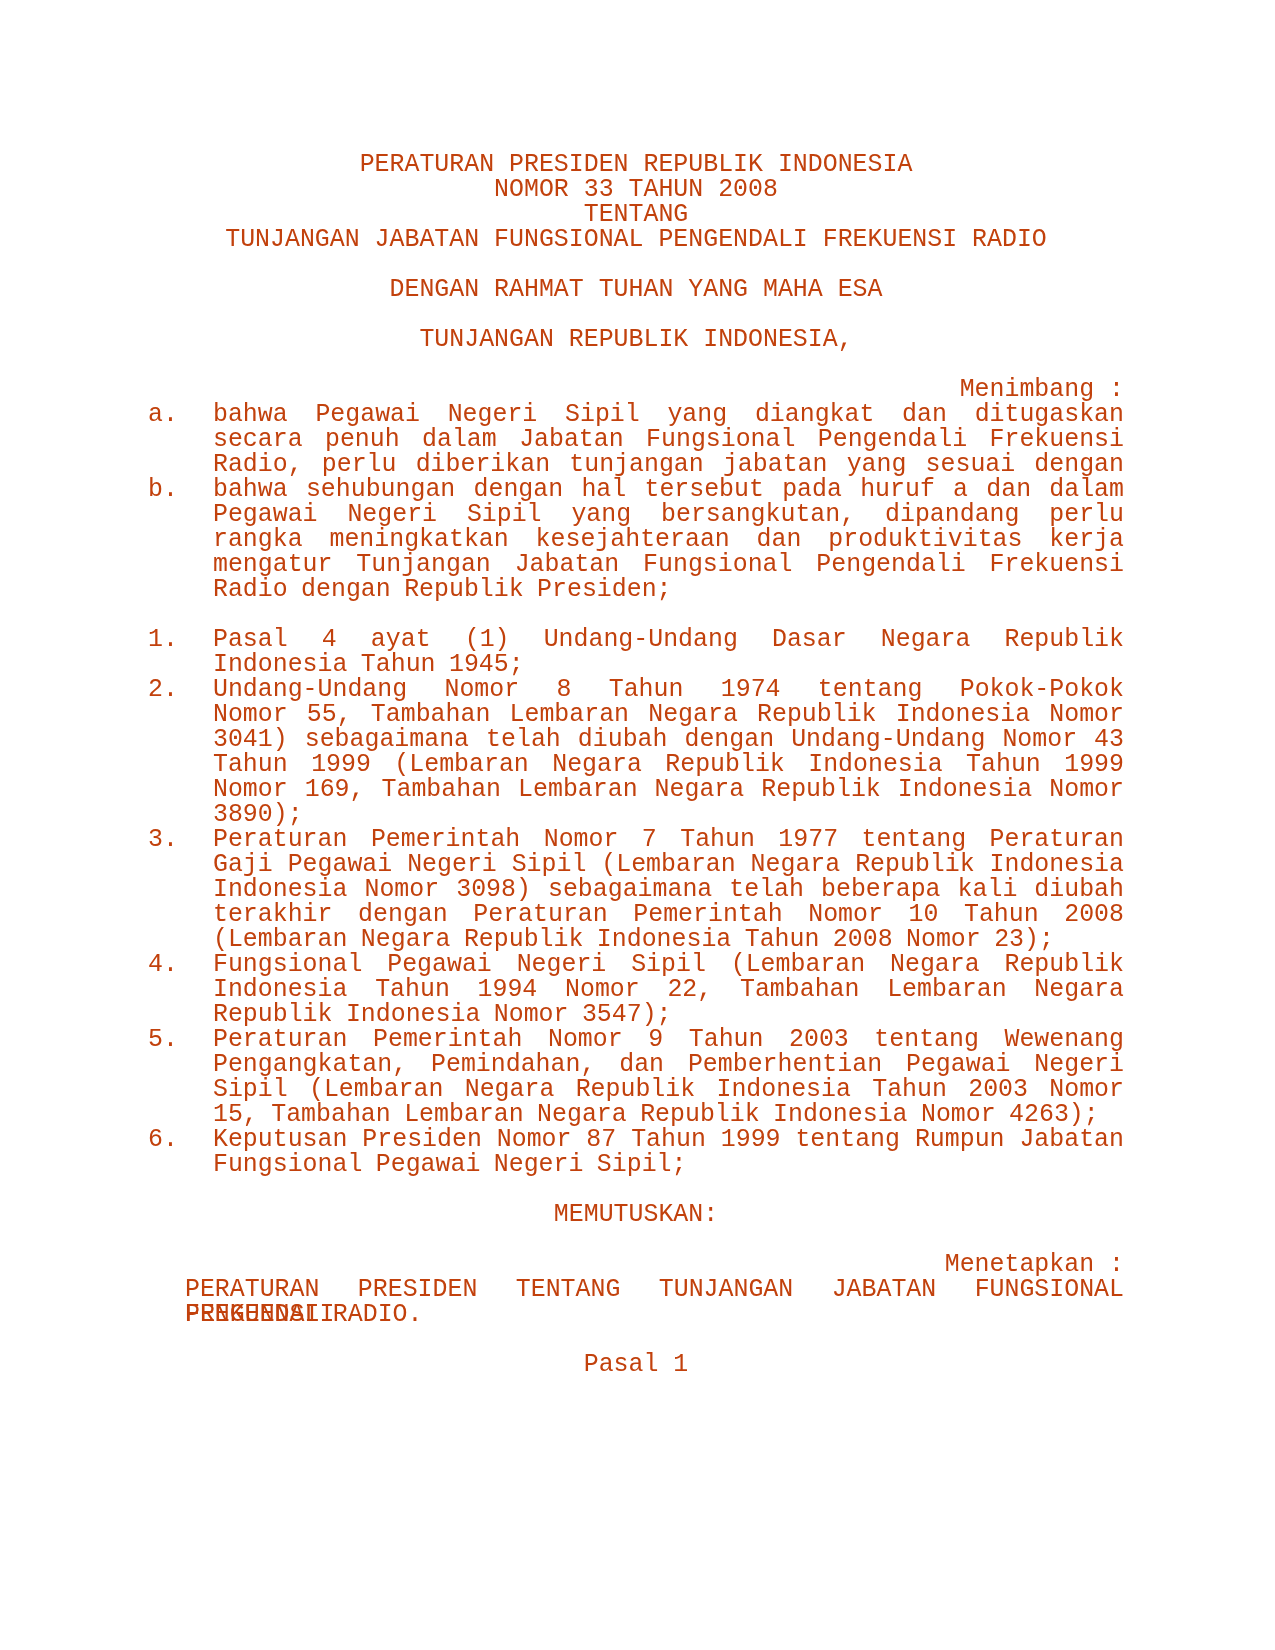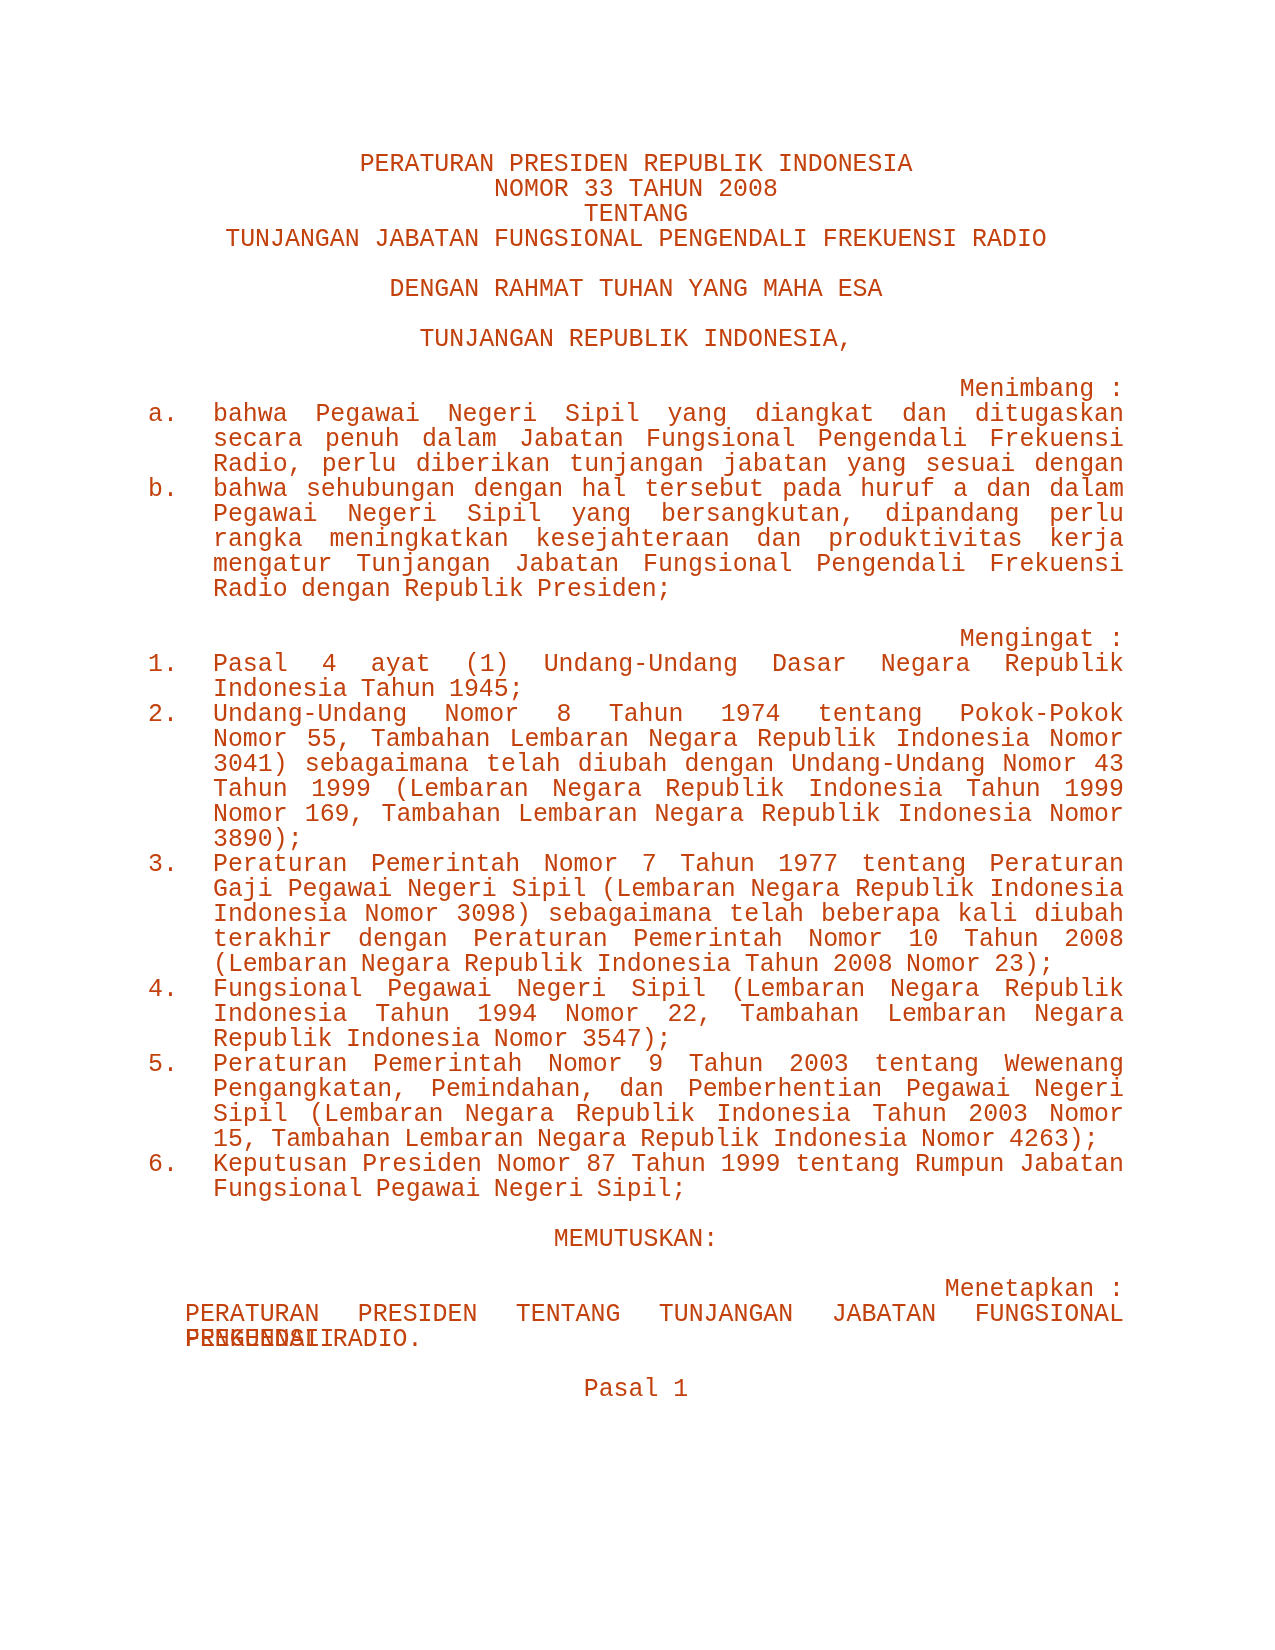--- a/index.html
+++ b/index.html
@@ -65,21 +65,20 @@
           <span class="marker">b.</span>
           <div class="ln">bahwa sehubungan dengan hal tersebut pada huruf a dan dalam</div>
           <div class="ln">Pegawai Negeri Sipil yang bersangkutan, dipandang perlu</div>
           <div class="ln">rangka meningkatkan kesejahteraan dan produktivitas kerja</div>
           <div class="ln">mengatur Tunjangan Jabatan Fungsional Pengendali Frekuensi</div>
           <div class="ln last">Radio dengan Republik Presiden;</div>
         </div>
       </div>
 
     <div class="blank"></div>
-    <div class="plain">Mengingat :</div>
     <div id="mengingat-items">
         <div class="item">
           <span class="marker">1.</span>
           <div class="ln">Pasal 4 ayat (1) Undang-Undang Dasar Negara Republik</div>
           <div class="ln last">Indonesia Tahun 1945;</div>
         </div>
         <div class="item">
           <span class="marker">2.</span>
           <div class="ln">Undang-Undang Nomor 8 Tahun 1974 tentang Pokok-Pokok</div>
           <div class="ln">Nomor 55, Tambahan Lembaran Negara Republik Indonesia Nomor</div>

